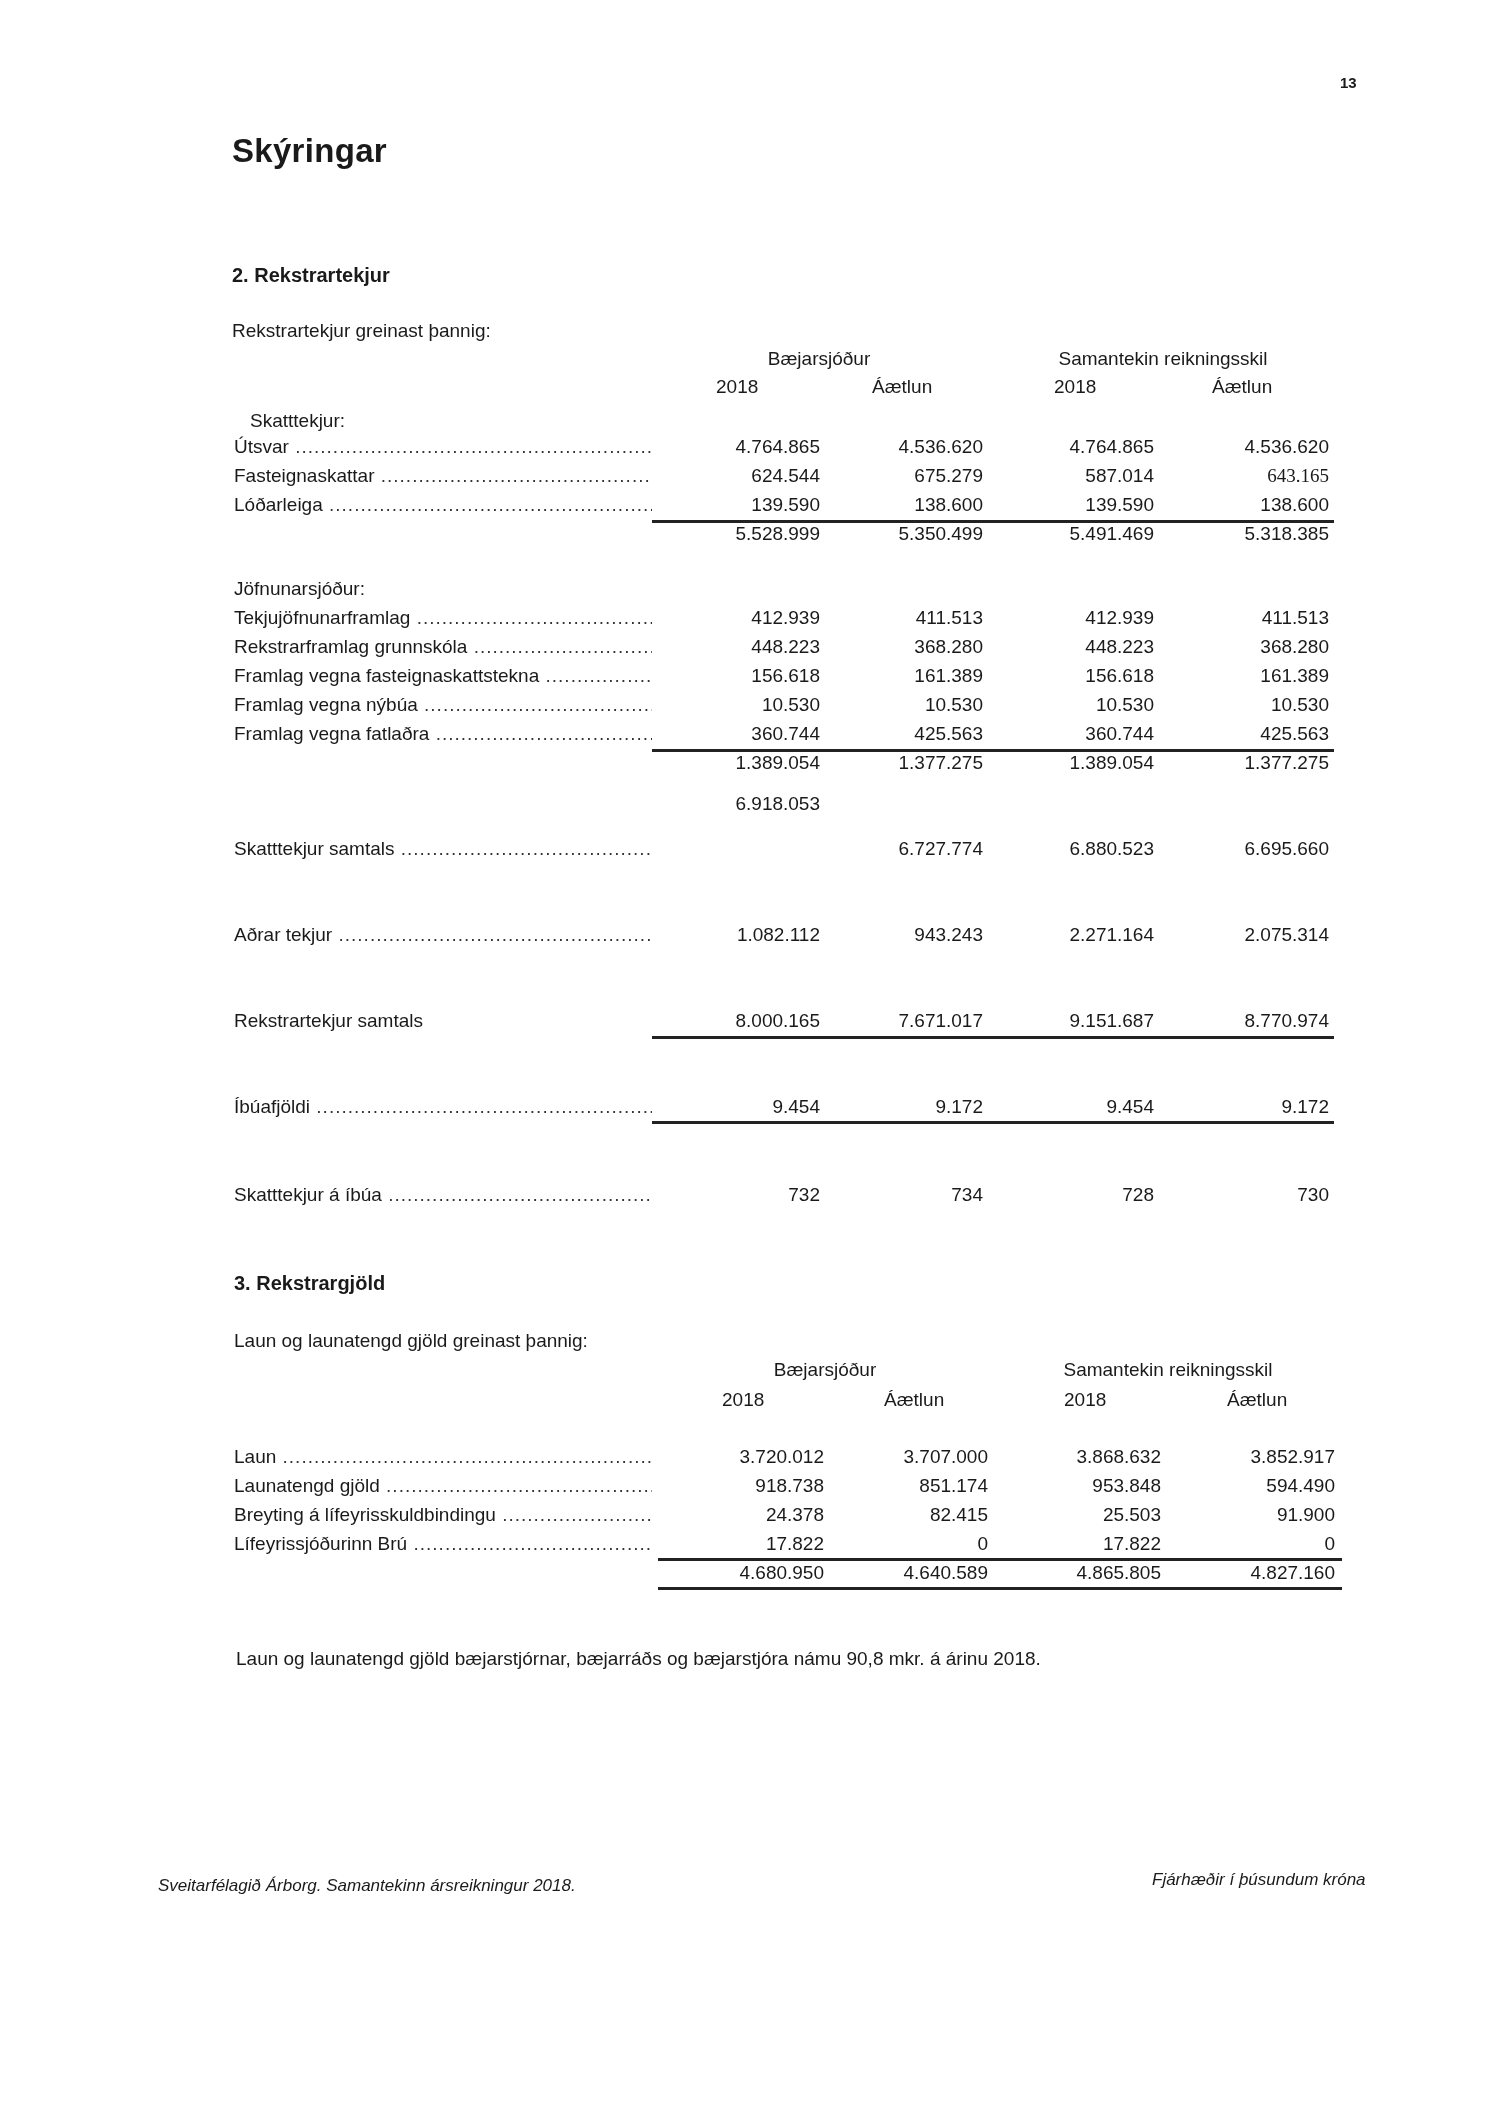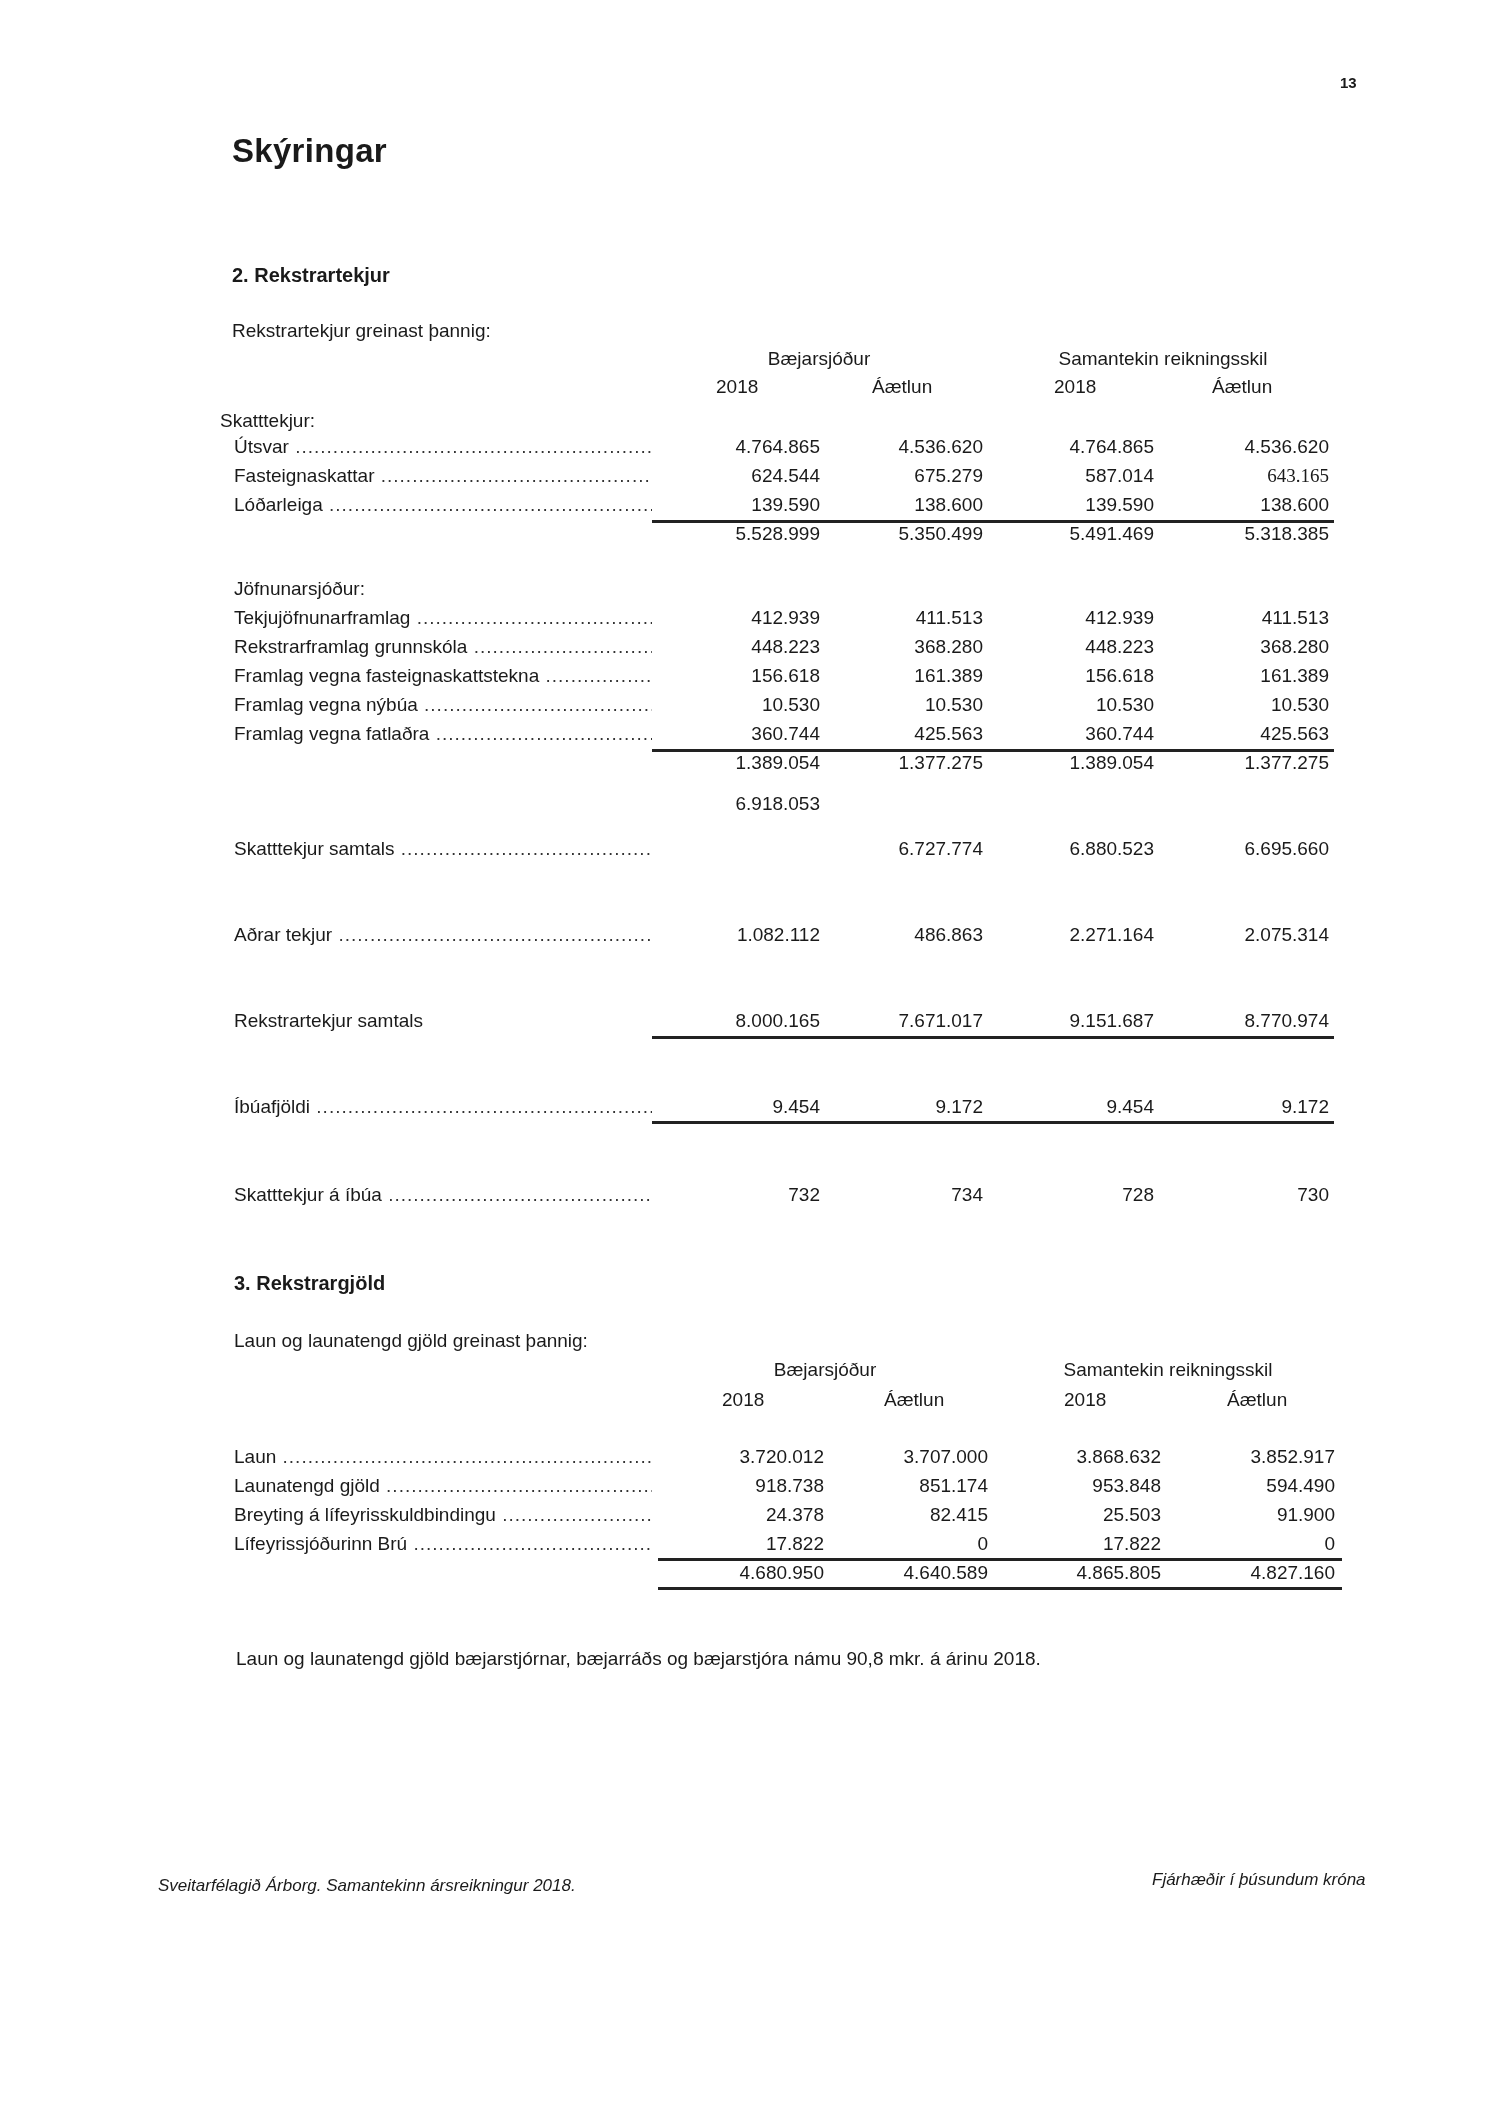--- a/index.html
+++ b/index.html
@@ -27,21 +27,21 @@
 <div class="abs h2" style="left:232px; top:264px;">2.  Rekstrartekjur</div>
 <div class="abs txt" style="left:232px; top:320px;">Rekstrartekjur greinast þannig:</div>
 
 <div class="abs colhead" style="left:724px; top:348px; width:190px;">Bæjarsjóður</div>
 <div class="abs colhead" style="left:1038px; top:348px; width:250px;">Samantekin reikningsskil</div>
 <div class="abs txt" style="left:716px; top:376px;">2018</div>
 <div class="abs txt" style="left:872px; top:376px;">Áætlun</div>
 <div class="abs txt" style="left:1054px; top:376px;">2018</div>
 <div class="abs txt" style="left:1212px; top:376px;">Áætlun</div>
 
-<div class="abs txt" style="left:220px; top:410px;">Skatttekjur:</div>
+<div class="abs txt" style="left:250px; top:410px;">Skatttekjur:</div>
 
 <div>
   <div class="lbl" style="top:434px;"><span>Útsvar</span><span class="dots"> ..........................................................................</span></div>
   <div class="num c1" style="top:434px;">4.764.865</div>
   <div class="num c2" style="top:434px;">4.536.620</div>
   <div class="num c3" style="top:434px;">4.764.865</div>
   <div class="num c4" style="top:434px;">4.536.620</div>
 </div>
 <div>
   <div class="lbl" style="top:463px;"><span>Fasteignaskattar</span><span class="dots"> ..........................................................................</span></div>
@@ -112,21 +112,21 @@
 <div>
   <div class="lbl" style="top:836px;"><span>Skatttekjur samtals</span><span class="dots"> ..........................................................................</span></div>
   <div class="num c1" style="top:791px;text-align:right;">6.918.053</div>
   <div class="num c2" style="top:836px;">6.727.774</div>
   <div class="num c3" style="top:836px;">6.880.523</div>
   <div class="num c4" style="top:836px;">6.695.660</div>
 </div>
 <div>
   <div class="lbl" style="top:922px;"><span>Aðrar tekjur</span><span class="dots"> ..........................................................................</span></div>
   <div class="num c1" style="top:922px;">1.082.112</div>
-  <div class="num c2" style="top:922px;">486.863</div>
+  <div class="num c2" style="top:922px;">943.243</div>
   <div class="num c3" style="top:922px;">2.271.164</div>
   <div class="num c4" style="top:922px;">2.075.314</div>
 </div>
 <div>
   <div class="lbl" style="top:1008px;">Rekstrartekjur samtals</div>
   <div class="num c1" style="top:1008px;">8.000.165</div>
   <div class="num c2" style="top:1008px;">7.671.017</div>
   <div class="num c3" style="top:1008px;">9.151.687</div>
   <div class="num c4" style="top:1008px;">8.770.974</div>
 </div>

